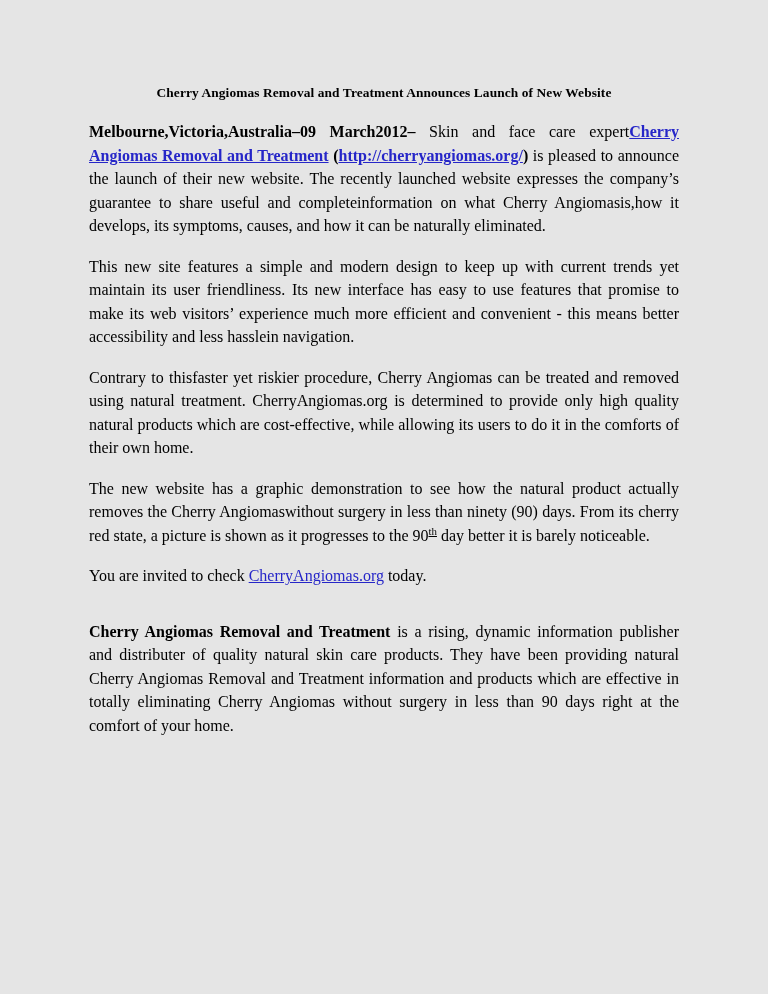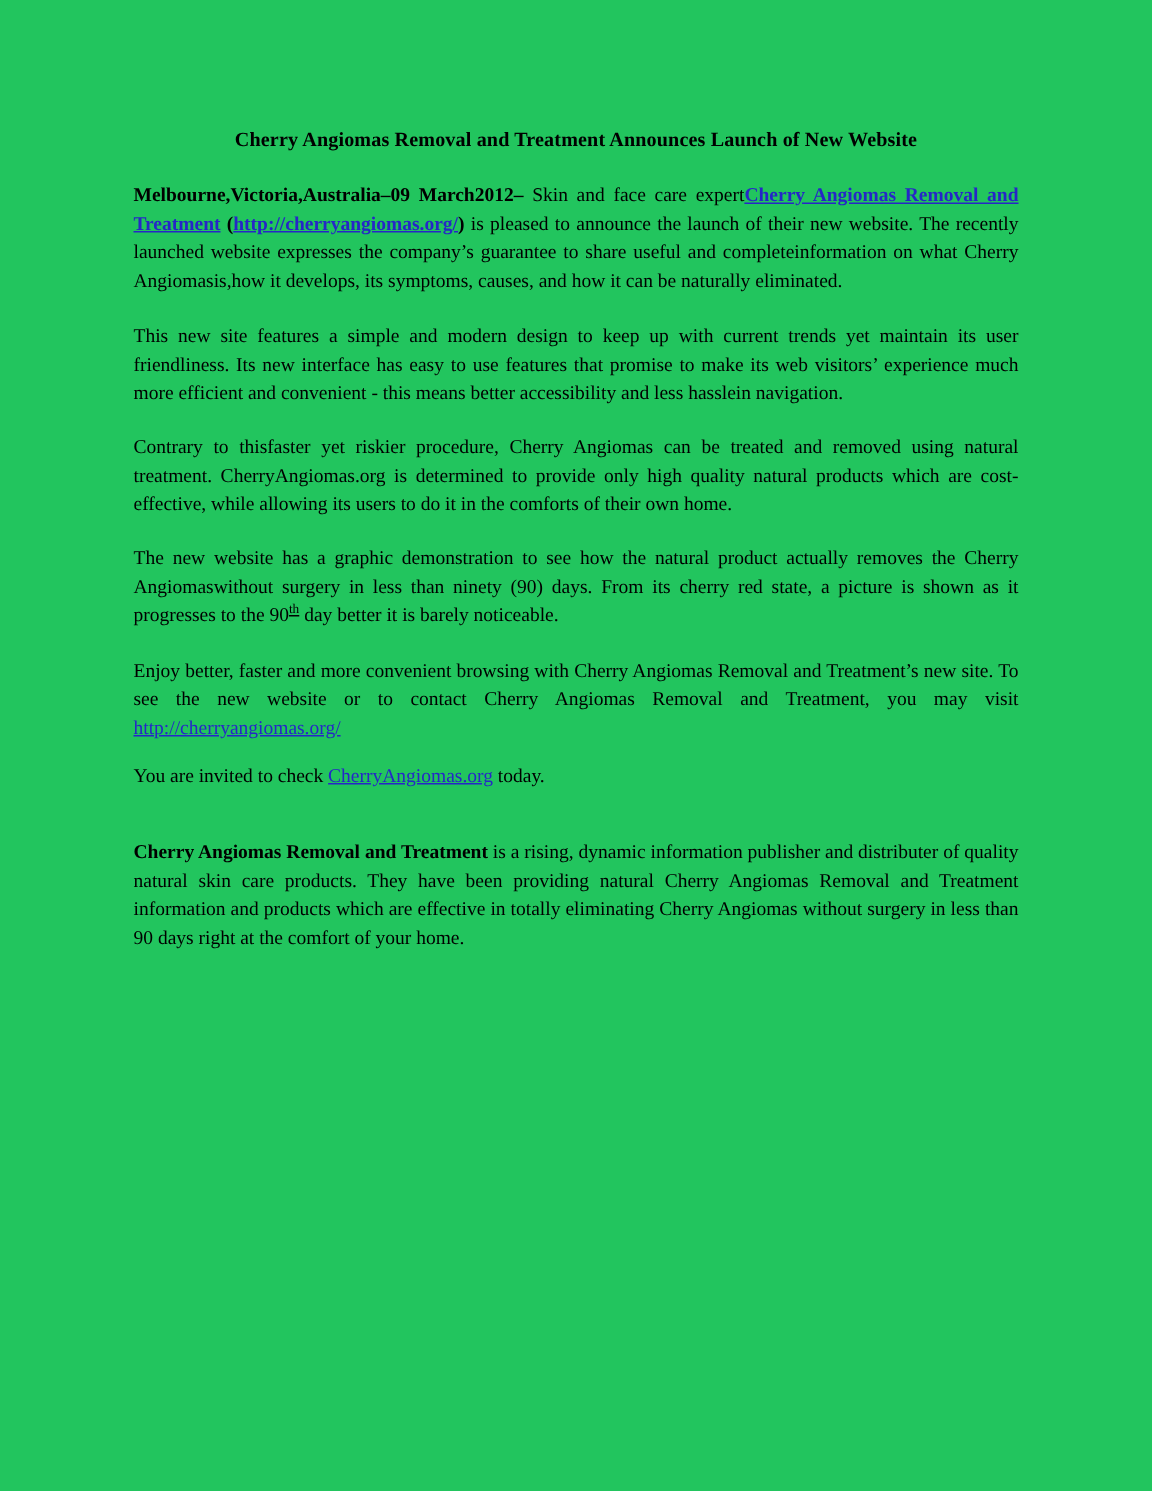--- a/index.html
+++ b/index.html
@@ -11,21 +11,21 @@
     width: 768px;
     height: 994px;
     font-family: "Liberation Serif", "DejaVu Serif", serif;
     color: #000000;
     -webkit-font-smoothing: antialiased;
   }
   .page {
     position: relative;
     width: 768px;
     height: 994px;
-    background: #22c55e;
+    background: #e5e5e5;
     box-sizing: border-box;
     padding: 84px 89px 0 89px;
   }
   .doc-body {
     width: 590px;
   }
   .title {
     font-size: 13.4px;
     font-weight: bold;
     text-align: center;
@@ -36,21 +36,21 @@
   .subtitle {
     font-size: 14.2px;
     line-height: 1.42;
     margin: 0 0 22px 0;
     text-align: left;
   }
   .subtitle .ital { font-style: italic; }
   .subtitle .upright { font-style: normal; }
 
   p.para {
-    font-size: 13px;
+    font-size: 16px;
     line-height: 1.47;
     text-align: justify;
     margin: 0 0 17px 0;
     text-justify: inter-word;
   }
   p.tight { margin-bottom: 13px; }
 
   .b { font-weight: bold; }
 
   a.link {
@@ -89,23 +89,20 @@
 
 
     <p class="para">This new site features a simple and modern design to keep up with current trends yet maintain its user friendliness.  Its new interface has easy to use features that promise to make its web visitors’ experience much more efficient and convenient - this means better accessibility and less hasslein navigation.</p>
 
     <p class="para">Contrary to thisfaster yet riskier procedure, Cherry Angiomas can be treated and removed using natural treatment. CherryAngiomas.org is determined to provide only high quality natural products which are cost-effective, while allowing its users to do it in the comforts of their own home.</p>
 
     <p class="para">
       <span>The new website has a graphic demonstration to see how the natural product actually removes the Cherry Angiomaswithout surgery in less than ninety (90) days.  From its cherry red state, a picture is shown as it progresses to the 90</span><span class="sup">th</span><span> day better it is barely noticeable.</span>
     </p>
 
-    <p class="para tight">
-      <span>Enjoy better, faster and more convenient browsing with Cherry Angiomas Removal and Treatment’s new site. To see the new website or to contact Cherry Angiomas Removal and Treatment, you may visit </span><a class="link" href="#">http://cherryangiomas.org/</a>
-    </p>
 
     <p class="para tight">
       <span>You are invited to check </span><a class="link" href="#">CherryAngiomas.org</a><span> today.</span>
     </p>
 
     <div class="spacer-lg"></div>
 
 
     <p class="para">
       <span class="b">Cherry Angiomas Removal and Treatment</span><span> is a rising, dynamic information publisher and distributer of quality natural skin care products. They have been providing natural Cherry Angiomas Removal and Treatment information and products which are effective in totally eliminating Cherry Angiomas without surgery in less than 90 days right at the comfort of your home.</span>

